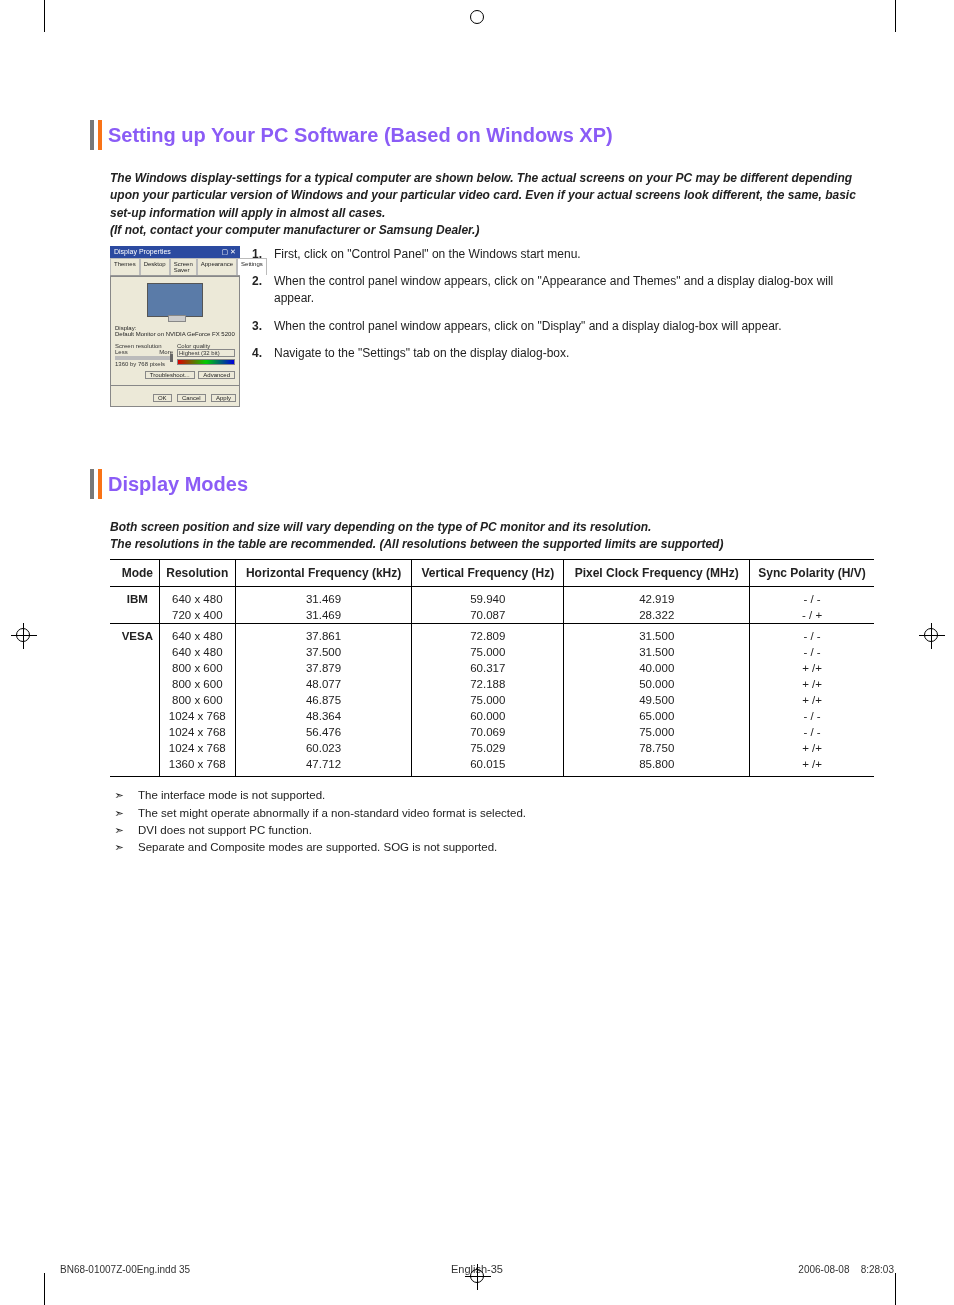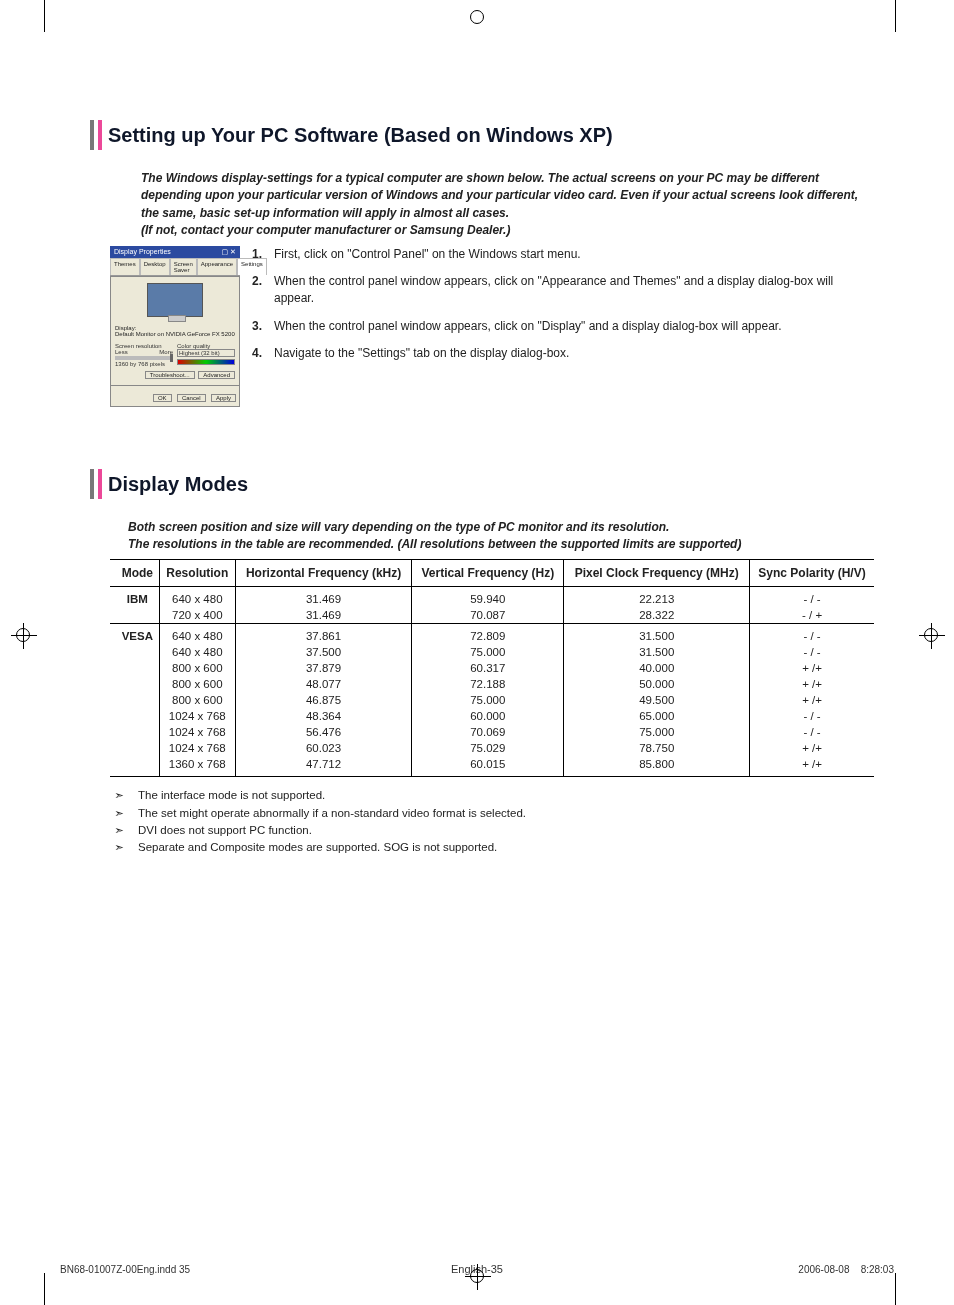--- a/index.html
+++ b/index.html
@@ -23,26 +23,26 @@
   .cm-right { position:absolute; top:628px; right:16px; width:14px; height:14px; border:1px solid #000; border-radius:50%; }
   .cm-right::before { content:""; position:absolute; top:6px; left:-6px; width:26px; height:1px; background:#000;}
   .cm-right::after { content:""; position:absolute; left:6px; top:-6px; height:26px; width:1px; background:#000;}
 
   .hr-top-left { position:absolute; top:0; left:44px; width:1px; height:32px; background:#000;}
   .hr-top-right{ position:absolute; top:0; right:58px; width:1px; height:32px; background:#000;}
   .hr-bot-left { position:absolute; bottom:0; left:44px; width:1px; height:32px; background:#000;}
   .hr-bot-right{ position:absolute; bottom:0; right:58px; width:1px; height:32px; background:#000;}
 
   .section-title {
-    border-left: 4px solid #ec4899;
+    border-left: 4px solid #f97316;
     padding-left: 6px;
     margin-left: -12px;
     font-size: 20px;
     font-weight: bold;
-    color: #0f172a;
+    color: #8b5cf6;
     line-height: 1.5;
     position: relative;
   }
   .section-title::before{
     content:"";
     position:absolute;
     left:-12px; top:0; bottom:0;
     width:4px; background:#787878;
   }
   .intro {
@@ -139,21 +139,21 @@
   <div class="hr-bot-left"></div>
   <div class="hr-bot-right"></div>
   <div class="cm-circle"></div>
   <div class="cm-left"></div>
   <div class="cm-right"></div>
 
   <div class="section-title">
     <span>Setting up Your PC Software (Based on Windows XP)</span>
   </div>
 
-  <div class="intro" style="white-space:pre-line;margin-left:31px;">The Windows display-settings for a typical computer are shown below. The actual screens on your PC may be different depending upon your particular version of Windows and your particular video card. Even if your actual screens look different, the same, basic set-up information will apply in almost all cases.
+  <div class="intro" style="white-space:pre-line;">The Windows display-settings for a typical computer are shown below. The actual screens on your PC may be different depending upon your particular version of Windows and your particular video card. Even if your actual screens look different, the same, basic set-up information will apply in almost all cases.
 (If not, contact your computer manufacturer or Samsung Dealer.)</div>
 
   <div class="steps-wrap">
     <div class="mini-screenshot">
       <div class="win-title">
         <span>Display Properties</span>
         <span>▢ ✕</span>
       </div>
       <div class="win-tabs">
         <span class="win-tab">Themes</span>
@@ -203,42 +203,42 @@
       <li>
         <span>Navigate to the "Settings" tab on the display dialog-box.</span>
       </li>
     </ol>
   </div>
 
   <div class="display-modes">
     <div class="section-title">
       <span>Display Modes</span>
     </div>
-    <div class="intro" style="white-space:pre-line;margin-left:18px;">Both screen position and size will vary depending on the type of PC monitor and its resolution.
+    <div class="intro" style="white-space:pre-line;">Both screen position and size will vary depending on the type of PC monitor and its resolution.
 The resolutions in the table are recommended. (All resolutions between the supported limits are supported)</div>
 
     <div class="table-wrap">
       <table class="modes">
         <thead>
           <tr>
             <th>Mode</th>
             <th>Resolution</th>
             <th><span>Horizontal Frequency (kHz)</span></th>
             <th><span>Vertical Frequency (Hz)</span></th>
             <th><span>Pixel Clock Frequency (MHz)</span></th>
             <th><span>Sync Polarity (H/V)</span></th>
           </tr>
         </thead>
         <tbody id="modes-body">
             <tr class="group-start">
               <td class="mode">IBM</td>
               <td>640 x 480</td>
               <td>31.469</td>
               <td>59.940</td>
-              <td>22.213</td>
+              <td>42.919</td>
               <td>- / -</td>
             </tr>
             <tr>
               <td class="mode"></td>
               <td>720 x 400</td>
               <td>31.469</td>
               <td>70.087</td>
               <td>28.322</td>
               <td>- / +</td>
             </tr>

